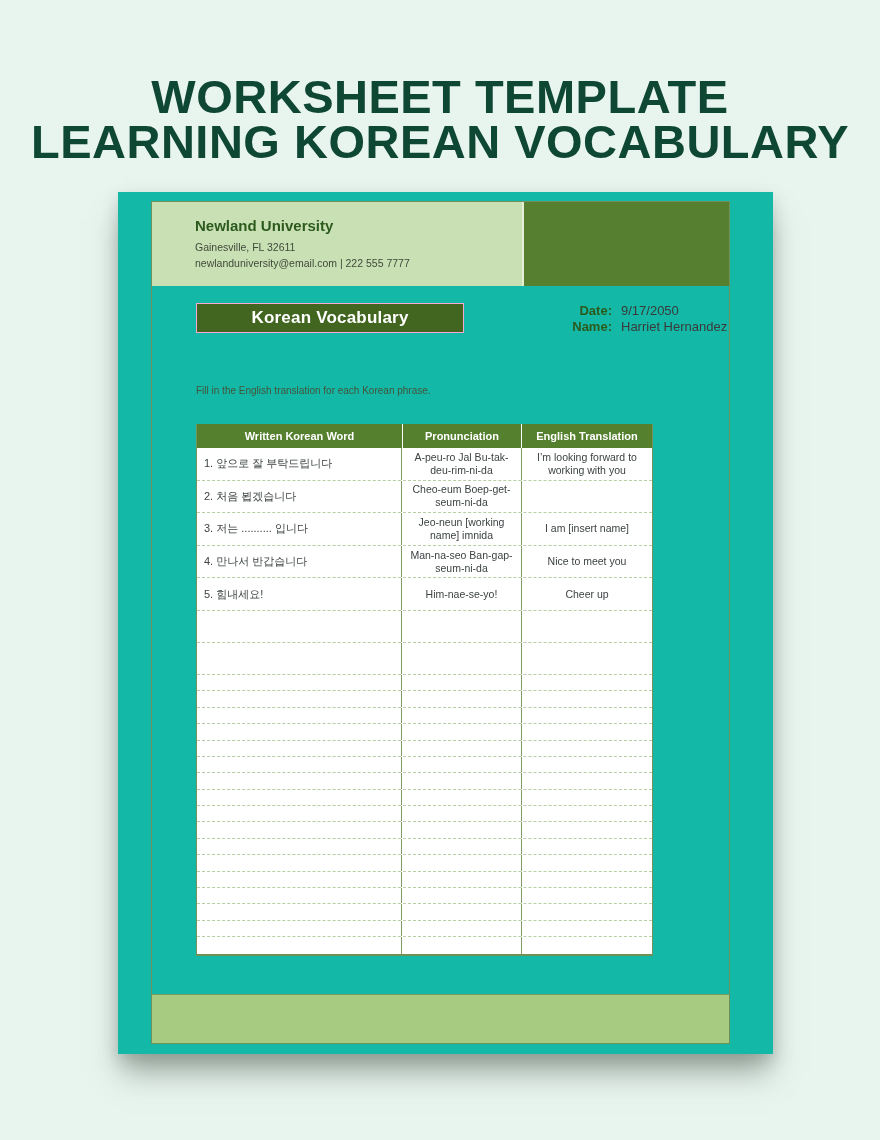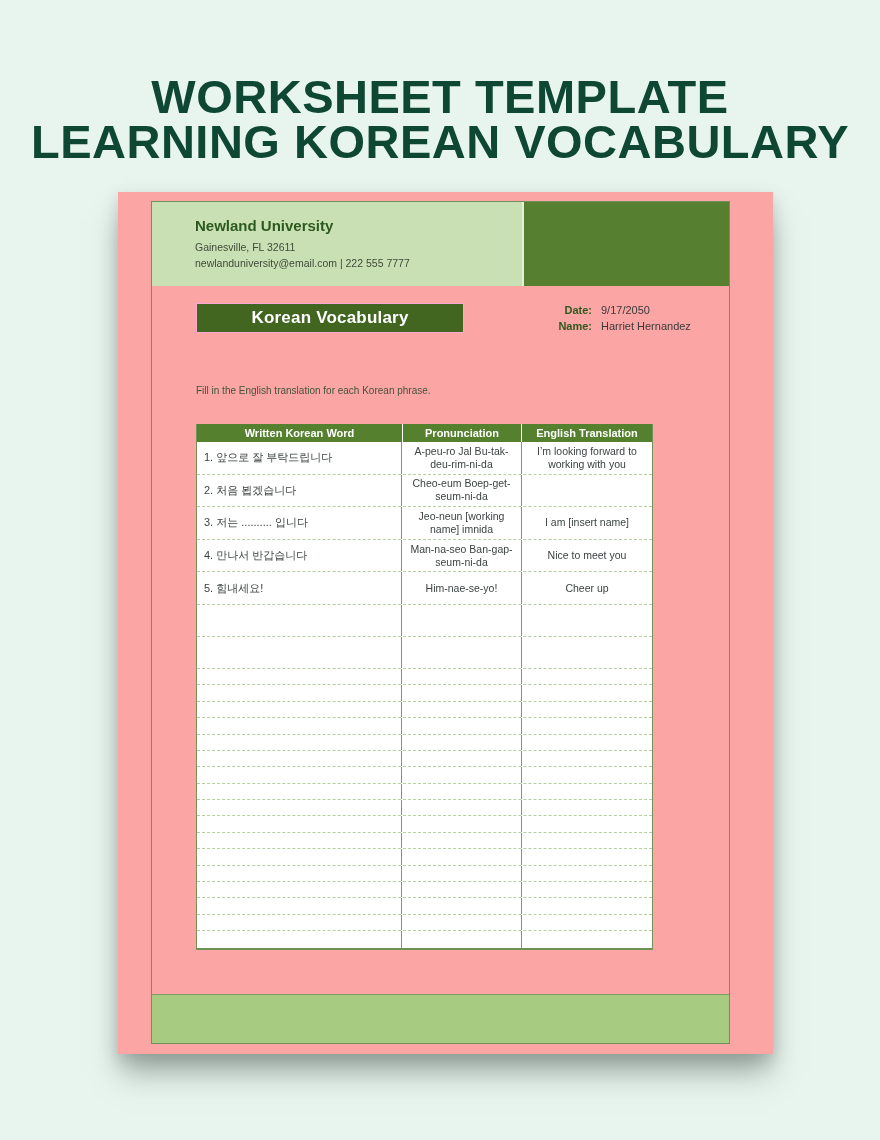--- a/index.html
+++ b/index.html
@@ -22,21 +22,21 @@
     background:var(--mint-background);
     font-family:"Liberation Sans",sans-serif;
     -webkit-font-smoothing:antialiased;
   }
   .main-title{
     position:absolute;top:74px;left:0;width:880px;text-align:center;
     color:var(--title-green);font-weight:bold;font-size:47px;line-height:45px;
     letter-spacing:.5px;
   }
   .page{
-    position:absolute;left:118px;top:192px;width:655px;height:862px;background:#fca5a5;
+    position:absolute;left:118px;top:192px;width:655px;height:862px;background:#14b8a6;
     box-shadow:0 22px 28px -4px rgba(92,108,99,.55),0 6px 14px rgba(92,108,99,.25);
   }
   .frame{
     position:absolute;left:33px;top:9px;width:579px;height:843px;
     border:1px solid var(--frame-border);box-sizing:border-box;
   }
   .header-band{position:absolute;top:0;left:0;width:100%;height:84px;display:flex;}
   .header-light{
     width:372px;background:var(--header-light-green);box-sizing:border-box;
     padding:15px 10px 0 43px;border-right:2px solid #e4efda;
@@ -44,33 +44,33 @@
   .header-dark{flex:1;background:var(--header-dark-green);}
   .university-name{font-size:15px;font-weight:bold;color:var(--brand-text);margin:0 0 5px 0;}
   .header-sub{font-size:10.5px;color:#3f4a39;line-height:16px;}
   .kv-box{
     position:absolute;left:44px;top:101px;width:268px;height:30px;
     background:var(--box-green);border:1px solid #f9a8d4;box-sizing:border-box;
     color:#fff;font-size:17px;font-weight:bold;
     display:flex;align-items:center;justify-content:center;letter-spacing:.2px;
   }
   .meta{
-    position:absolute;left:400px;top:102px;font-size:11px;line-height:13px;
+    position:absolute;left:420px;top:102px;font-size:13px;line-height:13px;
     display:grid;grid-template-columns:40px auto;column-gap:9px;row-gap:3px;
   }
   .meta-label{font-weight:bold;color:var(--brand-text);text-align:right;}
   .meta-value{color:#3a3a3a;}
   .instruction{position:absolute;left:44px;top:183px;font-size:10px;color:#44543a;}
   .table{
     position:absolute;left:44px;top:222px;width:457px;box-sizing:border-box;
     border:1px solid #74935a;border-top:none;border-bottom:2px solid #6e9154;
     background:#fff;
   }
   .thead{
-    display:flex;height:18px;background:var(--table-header-green);
+    display:flex;height:24px;background:var(--table-header-green);
     color:#fff;font-weight:bold;font-size:11px;
   }
   .thead div{display:flex;align-items:center;justify-content:center;box-sizing:border-box;}
   .h1{width:205px;}
   .h2{width:120px;border-left:1px solid #fff;border-right:1px solid #fff;}
   .h3{flex:1;}
   .trow{
     display:flex;border-bottom:1px dashed var(--dash-border);box-sizing:border-box;
     font-size:10.5px;color:var(--body-text);line-height:13px;
   }

